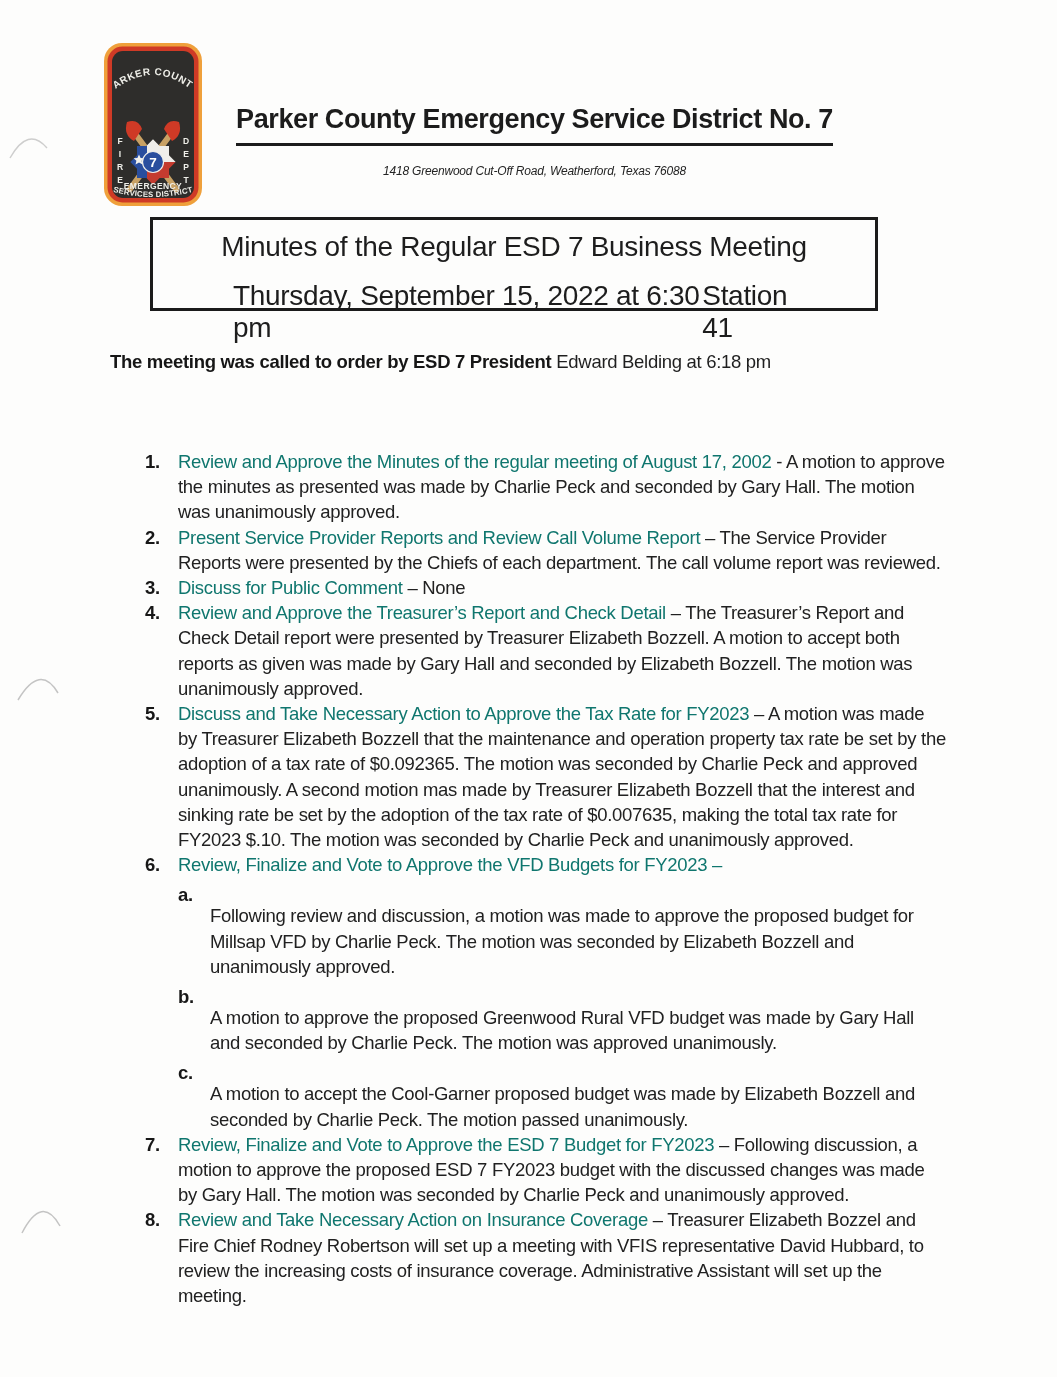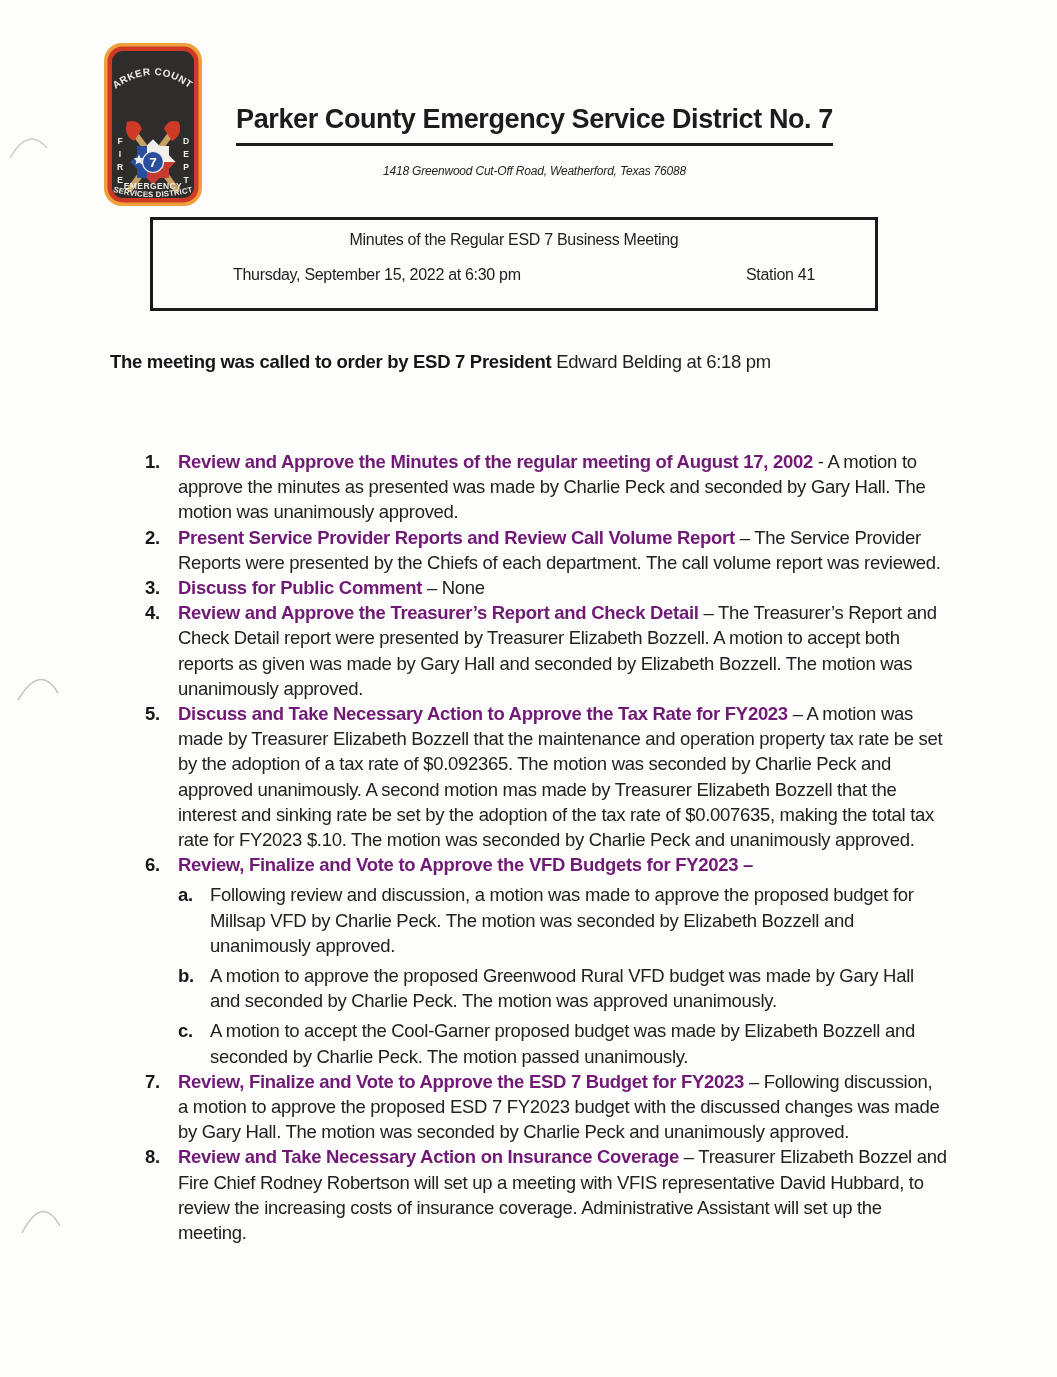--- a/index.html
+++ b/index.html
@@ -31,21 +31,21 @@
     font-size:12px;
     letter-spacing:-0.2px;
     color:#242424;
   }
 
   
   .meeting-box {
     position:absolute; left:150px; top:217px;
     width:722px; height:88px;
     border:3px solid #1b1b1b;
-    font-size:16px; letter-spacing:-0.3px; color:#1d1d1d;
+    font-size:28px; letter-spacing:-0.3px; color:#1d1d1d;
   }
   .mb-line1 { text-align:center; margin-top:11px; }
   .mb-line2 { display:flex; justify-content:space-between; margin-top:17px; padding:0 60px 0 80px; }
 
   
   .intro {
     position:absolute; left:110px; top:350px; width:850px;
     font-size:18.5px; line-height:24px; letter-spacing:-0.3px;
   }
   .intro p { margin:0 0 17px 0; }
@@ -53,24 +53,24 @@
 
   
   .agenda {
     position:absolute; left:145px; top:449px; width:802px;
     font-size:18.5px; line-height:25.2px; letter-spacing:-0.3px;
     color:#212121;
   }
   .item { display:flex; }
   .item-num { flex:none; width:33px; font-weight:700; color:#171717; }
   .item-body { flex:1; }
-  .item-title { font-weight:700; color:#701a75; }
+  .item-title { font-weight:400; color:#0f766e; }
   .sub { display:flex; margin-top:5px; }
   .sub-letter { flex:none; width:32px; font-weight:700; color:#171717; }
-  .sub-text { flex:1; }
+  .sub-text { flex:1;margin-top:21px; }
 </style>
 </head>
 <body>
 
 <div class="page">
 
   <svg class="artifacts" width="1057" height="1377">
     <path d="M 10,158 Q 28,126 47,148" fill="none" stroke="#bdbdbd" stroke-width="1.4" opacity="0.75"></path>
     <path d="M 18,700 Q 40,663 58,693" fill="none" stroke="#b5b5b5" stroke-width="1.5" opacity="0.8"></path>
     <path d="M 22,1233 Q 42,1194 60,1226" fill="none" stroke="#b5b5b5" stroke-width="1.5" opacity="0.8"></path>

